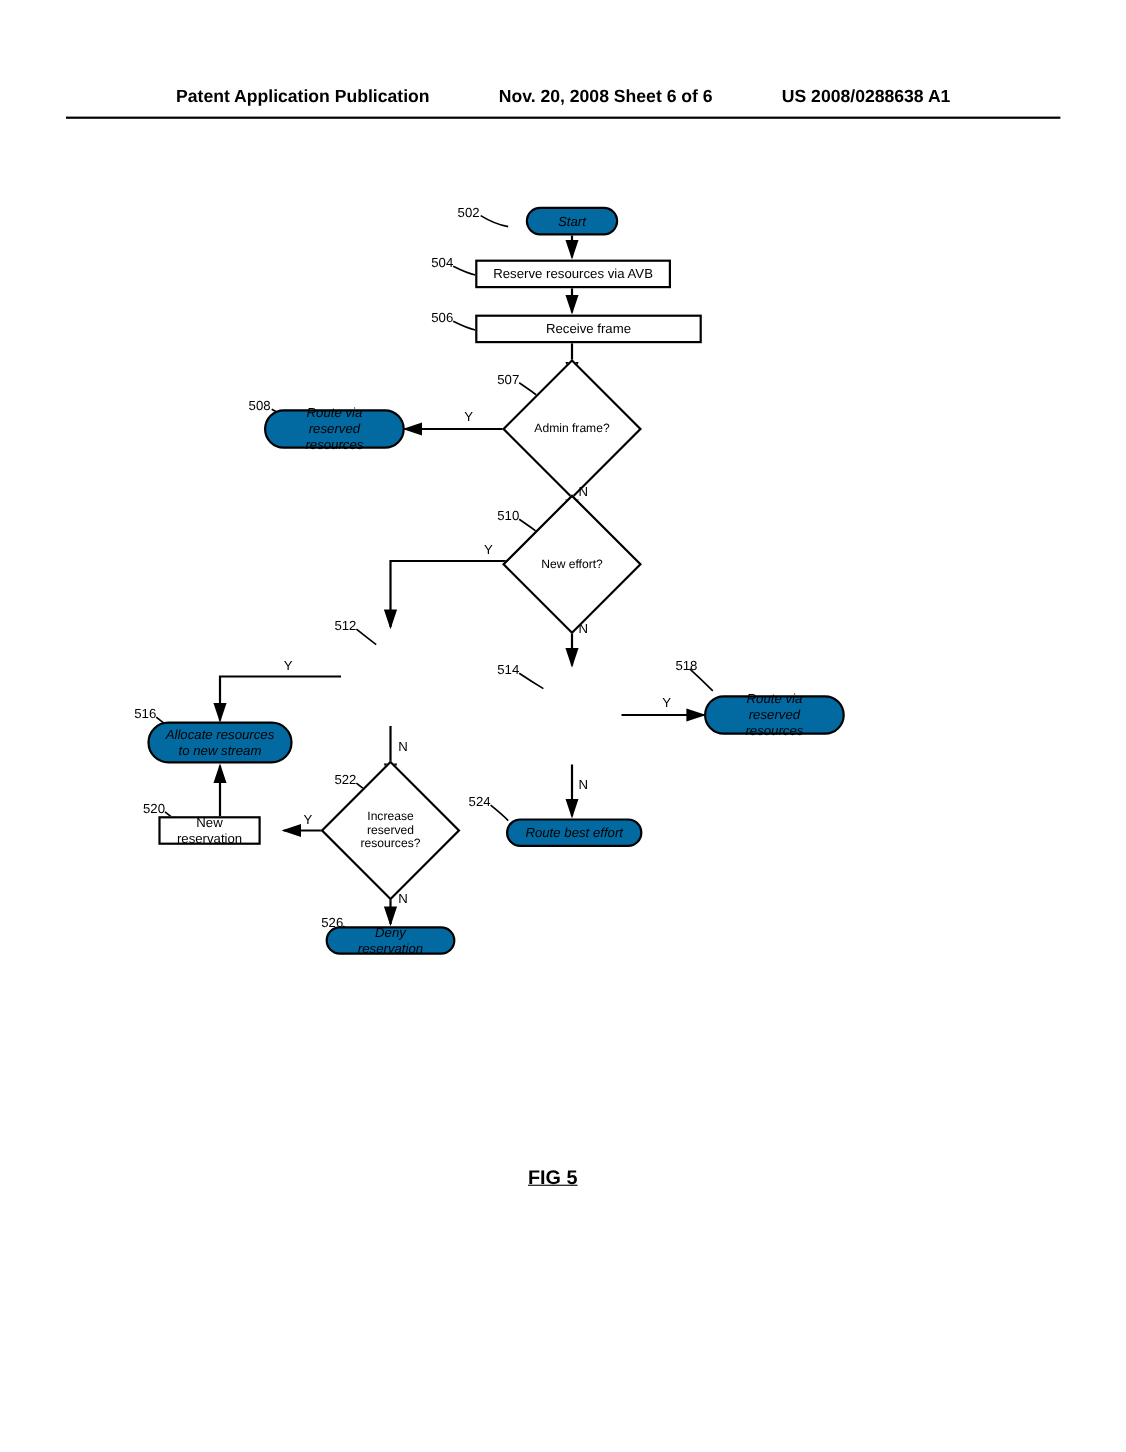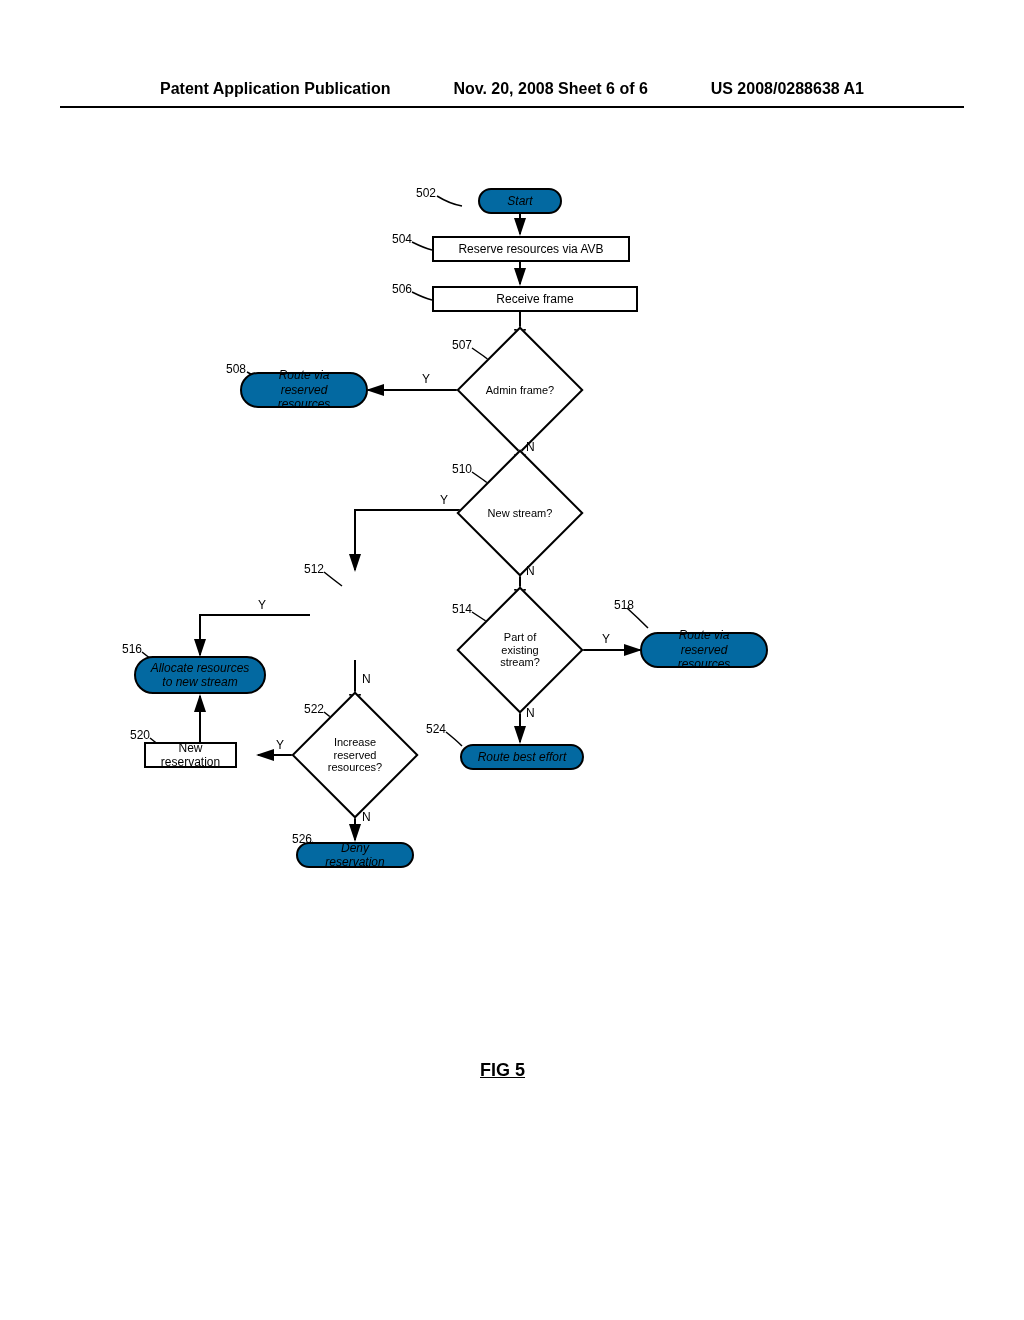--- a/index.html
+++ b/index.html
@@ -156,21 +156,21 @@
     <path d="M324,562 Q334,570 342,576" fill="none" stroke="#000" stroke-width="1.5"></path>
     <path d="M446,582 Q456,590 462,596" fill="none" stroke="#000" stroke-width="1.5"></path>
     <path d="M312,692 Q322,700 328,704" fill="none" stroke="#000" stroke-width="1.5"></path>
   </svg>
 
   <div class="node terminator" style="left:478px; top:38px; width:84px; height:26px;">
     <span>Start</span>
   </div>
   <div class="ref" style="left:416px; top:36px;">502</div>
 
-  <div class="node process" style="left:432px; top:86px; width:198px; height:26px;">
+  <div class="node process" style="left:432px; top:86px; width:178px; height:26px;">
     <span>Reserve resources via AVB</span>
   </div>
   <div class="ref" style="left:392px; top:82px;">504</div>
 
   <div class="node process" style="left:432px; top:136px; width:206px; height:26px;">
     <span>Receive frame</span>
   </div>
   <div class="ref" style="left:392px; top:132px;">506</div>
 
   <div class="decision" style="left:475px; top:195px;">
@@ -185,38 +185,31 @@
 
   <div class="node terminator" style="left:240px; top:222px; width:128px; height:36px; white-space:pre-line;">
     <span>Route via reserved
 resources</span>
   </div>
   <div class="ref" style="left:226px; top:212px;">508</div>
 
   <div class="decision" style="left:475px; top:318px;">
     <div class="diamond"></div>
     <div class="dtxt">
-        <span>New stream?</span>
+        <span>New effort?</span>
       </div>
   </div>
   <div class="ref" style="left:452px; top:312px;">510</div>
   <div class="yn" style="left:440px; top:343px;">Y</div>
   <div class="yn" style="left:526px; top:414px;">N</div>
 
   <div class="ref" style="left:304px; top:412px;">512</div>
   <div class="yn" style="left:258px; top:448px;">Y</div>
   <div class="yn" style="left:362px; top:522px;">N</div>
 
-  <div class="decision" style="left:475px; top:455px;">
-    <div class="diamond"></div>
-    <div class="dtxt">
-        <span>Part of existing
-stream?</span>
-      </div>
-  </div>
   <div class="ref" style="left:452px; top:452px;">514</div>
   <div class="yn" style="left:602px; top:482px;">Y</div>
   <div class="yn" style="left:526px; top:556px;">N</div>
 
   <div class="node terminator" style="left:134px; top:506px; width:132px; height:38px; white-space:pre-line;">
     <span>Allocate resources
 to new stream</span>
   </div>
   <div class="ref" style="left:122px; top:492px;">516</div>
 

